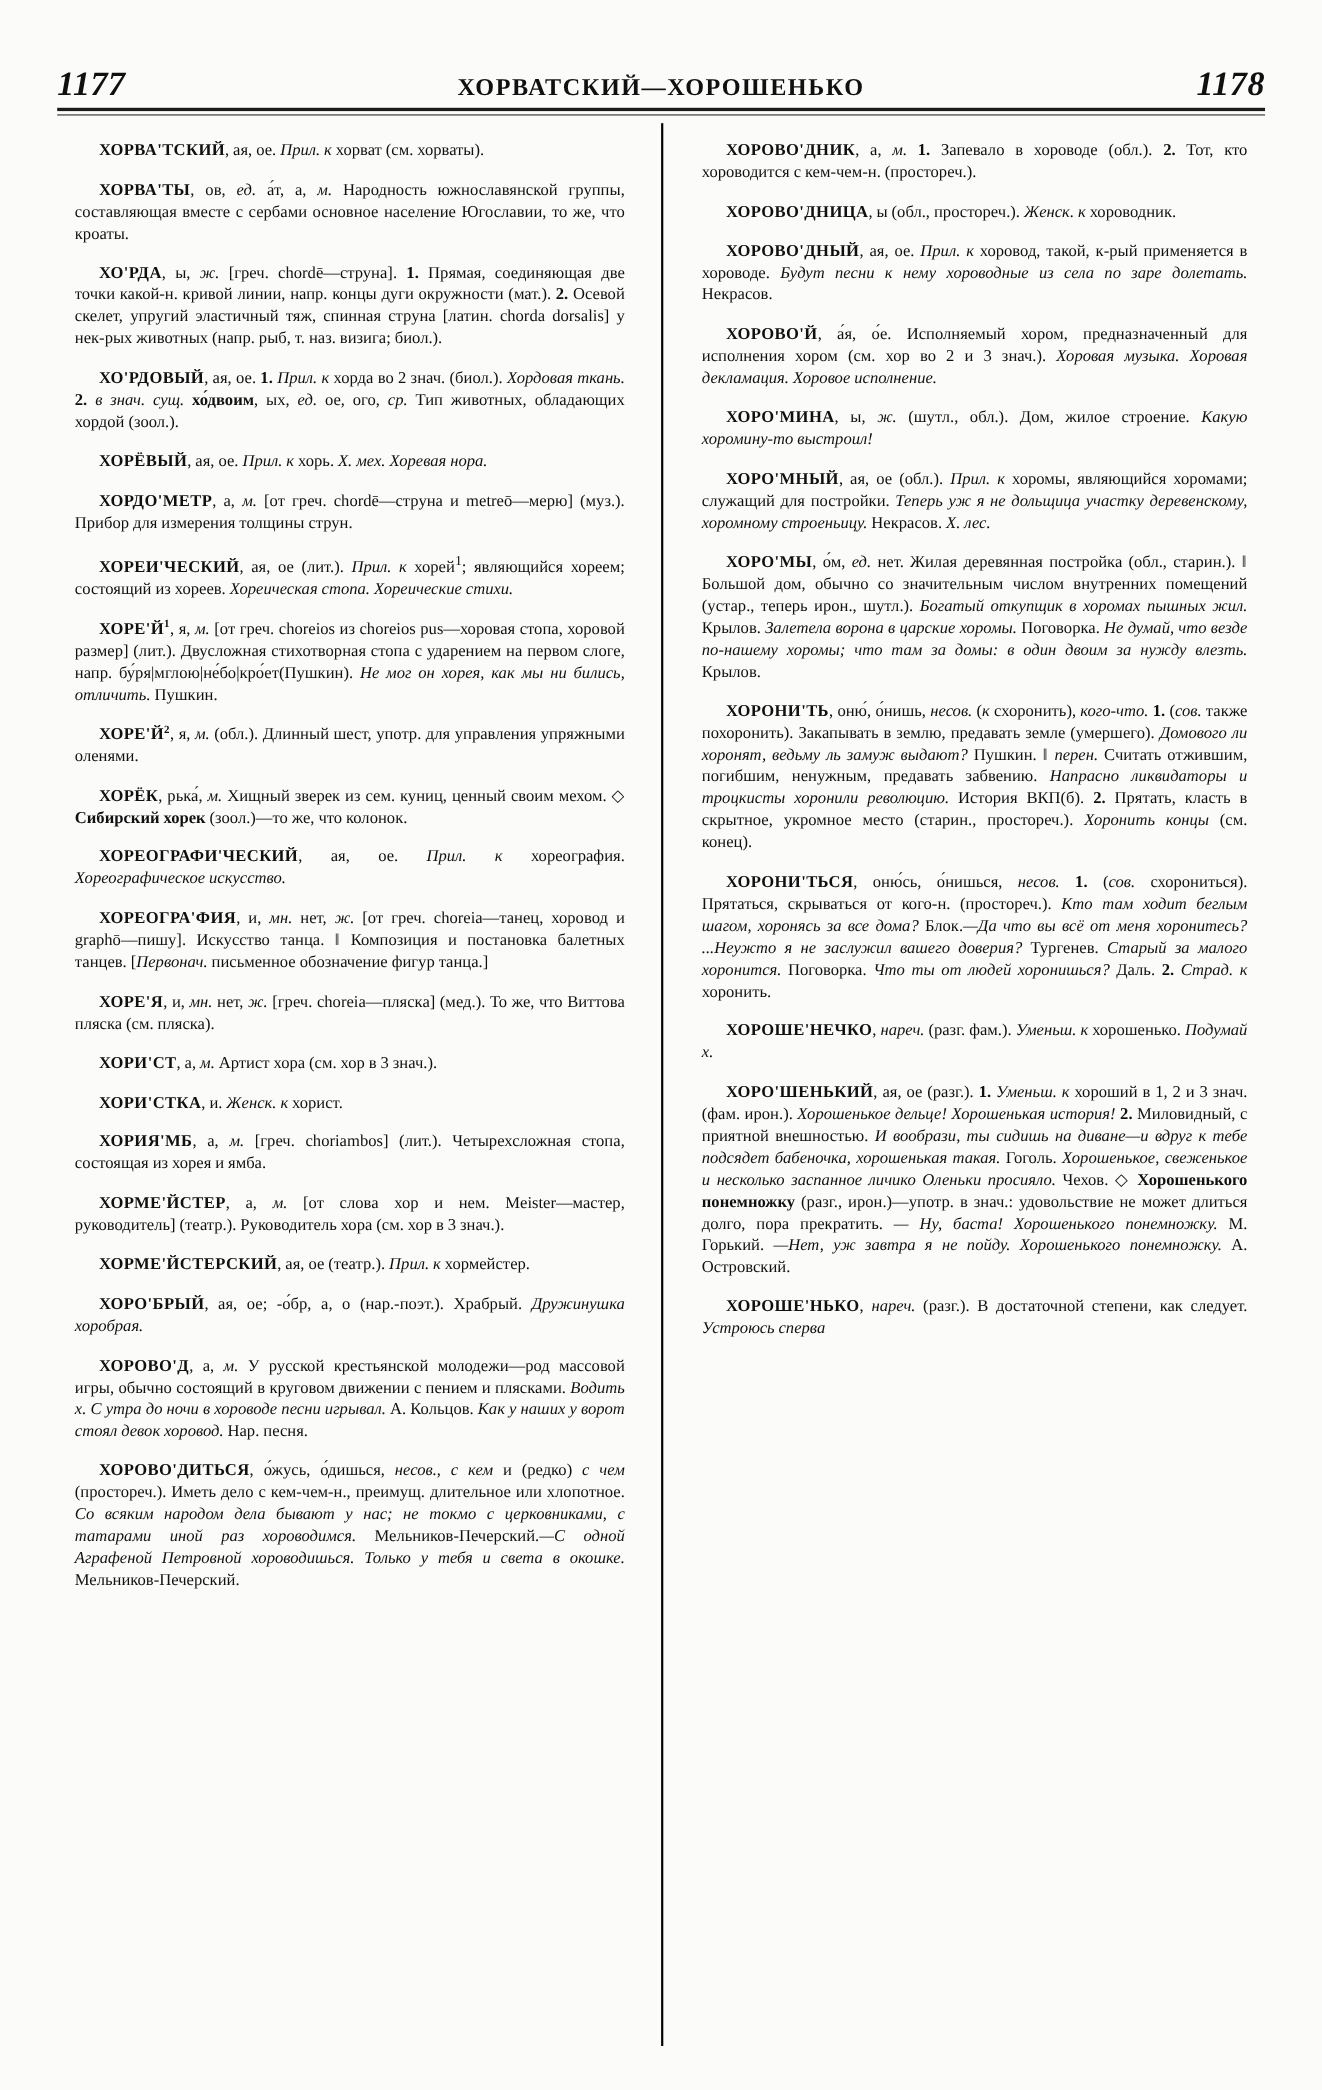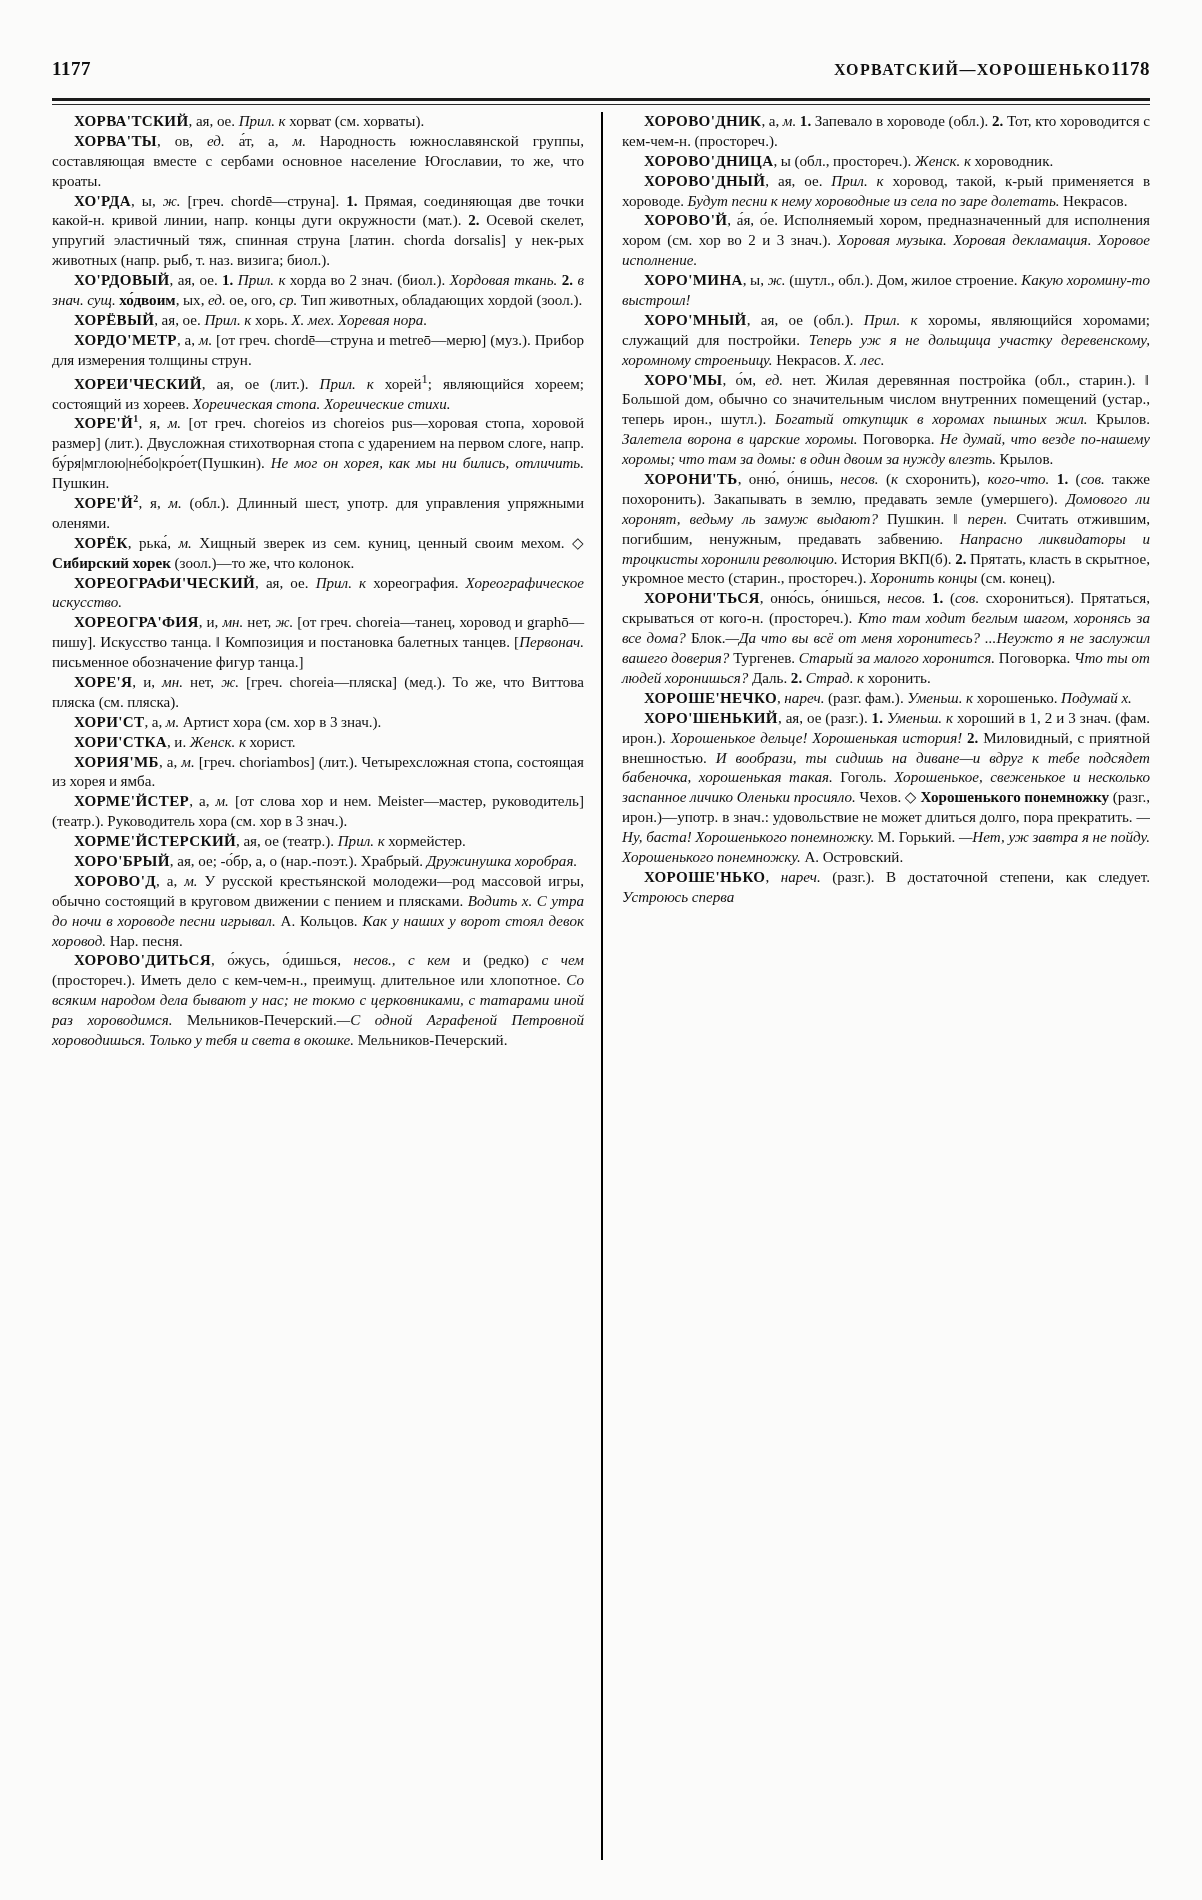--- a/index.html
+++ b/index.html
@@ -31,32 +31,33 @@
     left: 52px;
     right: 52px;
     top: 58px;
     height: 40px;
     display: flex;
     align-items: baseline;
     justify-content: space-between;
   }
   .folio {
     font-weight: bold;
-    font-size: 19px;
+    font-size: 31px;
     letter-spacing: 0.5px;
     font-family: "Liberation Serif", "DejaVu Serif", serif;
+    font-style: italic;
   }
   .runhead-title {
     font-weight: bold;
-    font-size: 16px;
+    font-size: 22px;
     letter-spacing: 1.4px;
     text-transform: uppercase;
     font-variant: small-caps;
     flex: 1;
-    text-align: right;
+    text-align: center;
   }
 
   
   .rule-thick {
     position: absolute;
     left: 52px;
     right: 52px;
     top: 98px;
     height: 3px;
     background: #1b1b1b;
@@ -88,21 +89,21 @@
     text-align: justify;
     text-justify: inter-word;
     hyphens: manual;
     word-spacing: -0.2px;
   }
   .col-left  { padding-right: 17px; }
   .col-right { padding-left: 19px; border-left: 2px solid #000000; }
 
   
   .entry {
-    margin: 0;
+    margin: 16px;
     text-indent: 22px;
     text-align: justify;
   }
   .hw {
     font-weight: bold;
     letter-spacing: 0.35px;
   }
   .hw sup {
     font-size: 0.66em;
     font-weight: bold;

